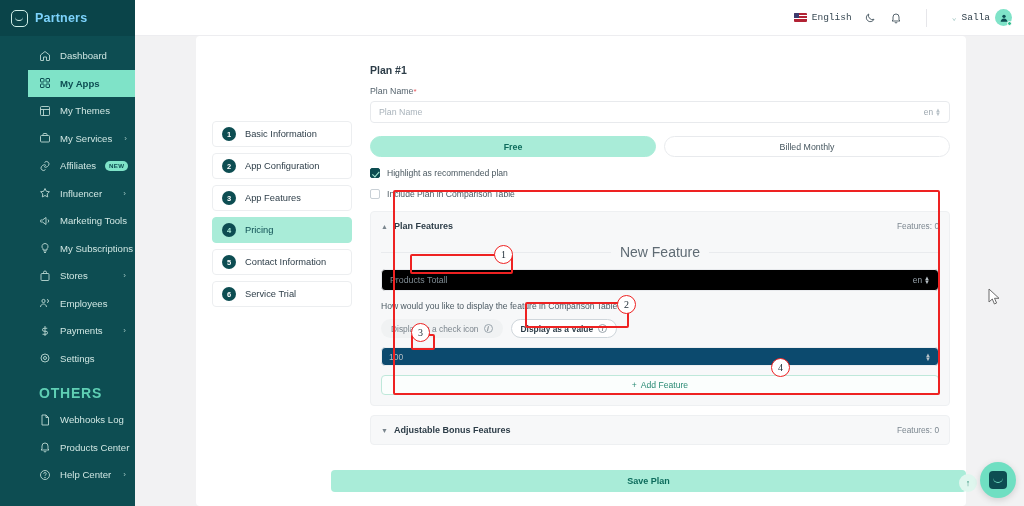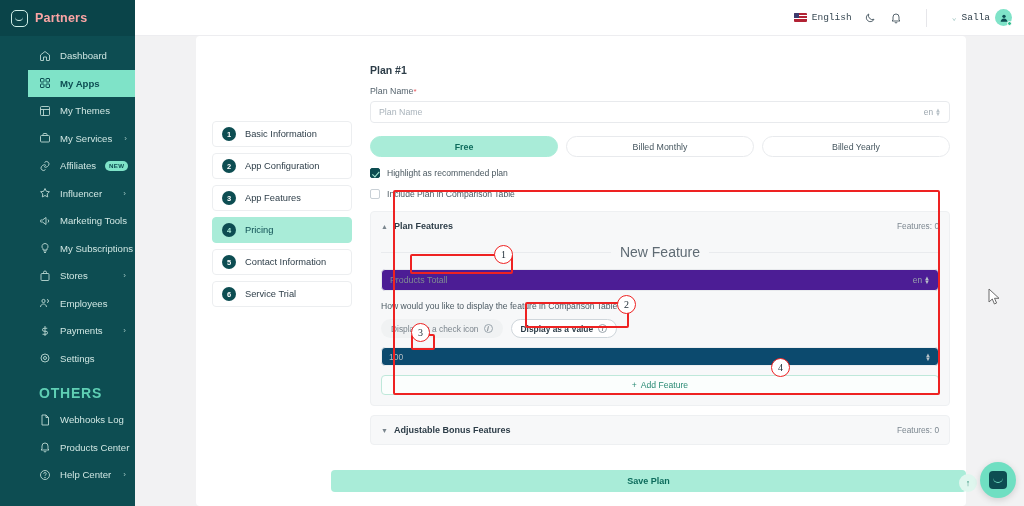--- a/index.html
+++ b/index.html
@@ -27,21 +27,21 @@
   .brand-logo {
     width: 17px; height: 17px; border: 1.6px solid #cfeee7;
     border-radius: 5px; position: relative; flex: 0 0 17px;
   }
   .brand-logo::after {
     content: ""; position: absolute; left: 3px; top: 5px;
     width: 8px; height: 4px;
     border-bottom: 1.6px solid #cfeee7;
     border-radius: 0 0 8px 8px;
   }
-  .brand-name { font-size: 12.5px; font-weight: bold; letter-spacing: .2px; color: #fca5a5; }
+  .brand-name { font-size: 12.5px; font-weight: bold; letter-spacing: .2px; color: #7dd3fc; }
 
   .nav { padding-top: 6px; padding-left: 28px; }
   .nav-item {
     height: 27.5px; display: flex; align-items: center;
     padding: 0 9px 0 11px; gap: 9px;
     font-size: 9.6px; color: #cfe6e2; cursor: pointer;
   }
   .nav-item.active { background: #7fe3c8; color: #0d4d52; font-weight: 600; }
   .nav-ico { width: 12px; height: 12px; flex: 0 0 12px; display: block; }
   .nav-label { flex: 1 1 auto; white-space: nowrap; }
@@ -435,21 +435,20 @@
             <span class="val">Plan Name</span>
             <span class="lang-suffix">
               <span>en</span>
               <span class="spin">▲<br>▼</span>
             </span>
           </div>
 
           <div class="billing">
             <div class="bill-btn active">Free</div>
             <div class="bill-btn">Billed Monthly</div>
-            <div class="bill-btn">Billed Yearly</div>
           </div>
 
           <div class="check-row">
             <span class="cbox on"></span>
             <span>Highlight as recommended plan</span>
           </div>
           <div class="check-row">
             <span class="cbox"></span>
             <span>Include Plan in Comparison Table</span>
           </div>
@@ -462,21 +461,21 @@
               </div>
               <span class="panel-count">Features: 0</span>
             </div>
 
             <div class="feat-sep">
               <span class="line"></span>
               <span class="txt">New Feature</span>
               <span class="line"></span>
             </div>
 
-            <div class="input-row" style="background:#4c1d95;">
+            <div class="input-row" style="background:#000000;">
               <span class="val" style="color:#7f8b93;">Products Totall</span>
               <span class="lang-suffix">
                 <span>en</span>
                 <span class="spin">▲<br>▼</span>
               </span>
             </div>
 
             <div class="qtext">How would you like to display the feature in Comparison Table?</div>
 
             <div class="opts">

